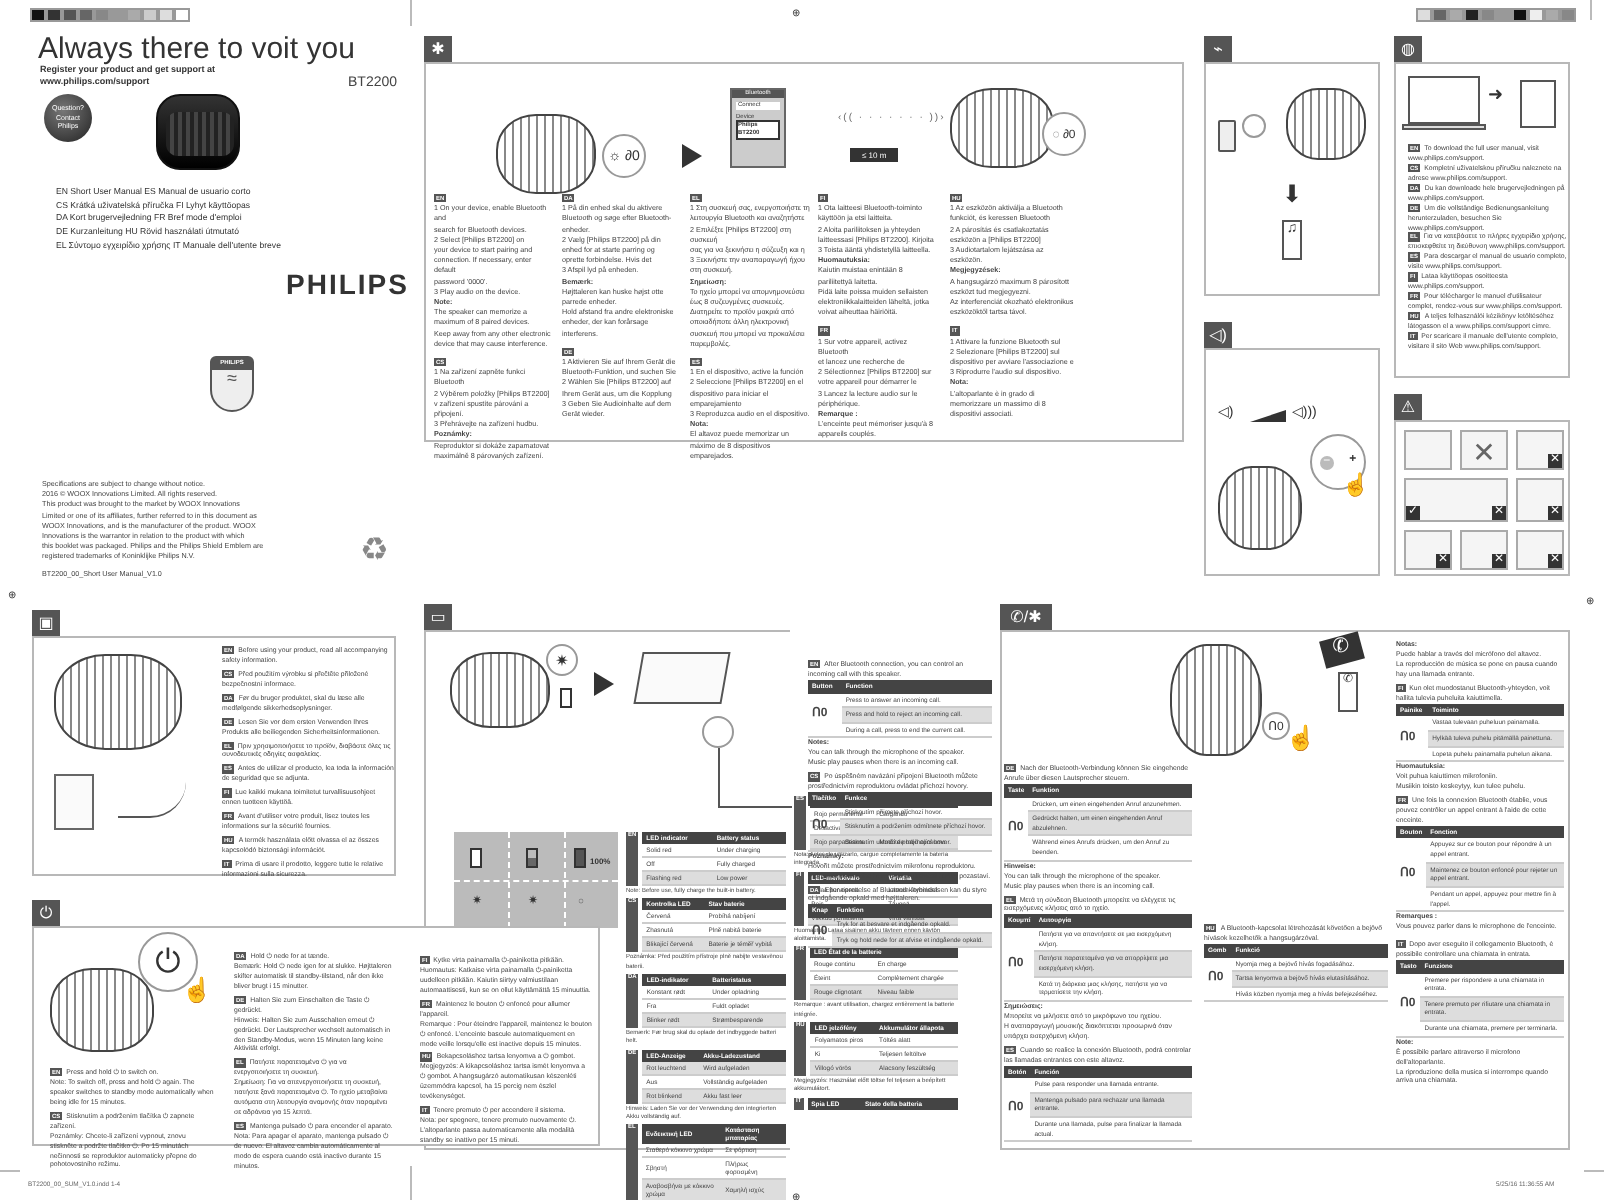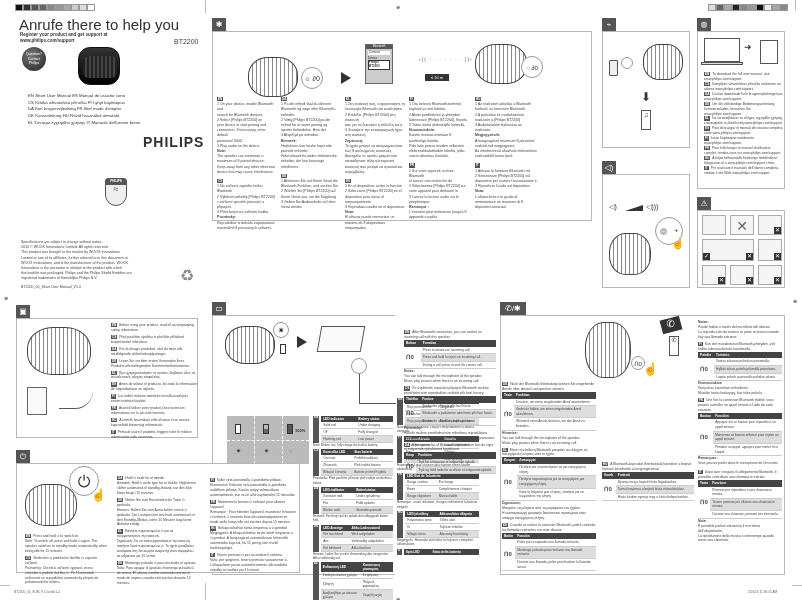--- a/index.html
+++ b/index.html
@@ -60,21 +60,21 @@
     <span style="background:#888"></span>
 </div>
 <div class="vline" style="left:205px;top:0;height:13px"></div>
 <div class="vline" style="left:795px;top:0;height:10px"></div>
 <div class="vline" style="left:205px;top:583px;height:17px"></div>
 <div class="abs" style="left:396px;top:4px;font-size:5px">⊕</div>
 <div class="abs" style="left:4px;top:295px;font-size:5px">⊕</div>
 <div class="abs" style="left:793px;top:298px;font-size:5px">⊕</div>
 <div class="abs" style="left:396px;top:596px;font-size:5px">⊕</div>
 
-<div class="abs cover-title" style="left:19px;top:16px">Anrufe there to help you</div>
+<div class="abs cover-title" style="left:19px;top:16px">Always there to voit you</div>
 <div class="abs cover-sub" style="left:20px;top:32px">Register your product and get support at</div>
 <div class="abs cover-sub" style="left:20px;top:38px">www.philips.com/support</div>
 <div class="abs model" style="left:174px;top:38px">BT2200</div>
 <div class="abs" style="left:22px;top:47px;width:24px;height:24px;border-radius:50%;background:radial-gradient(circle at 40% 35%,#777,#222);color:#fff;font-size:3.5px;text-align:center;display:flex;flex-direction:column;justify-content:center;line-height:1.3">
   <span>Question?</span>
   <span>Contact</span>
   <span>Philips</span>
 </div>
 <div class="abs" style="left:78px;top:47px;width:42px;height:38px;border-radius:12px;background:linear-gradient(#333,#000);border:1px solid #111">
   <div style="position:absolute;left:4px;top:8px;width:34px;height:22px;border-radius:6px;background:repeating-linear-gradient(90deg,#222 0 2px,#444 2px 4px)"></div>

